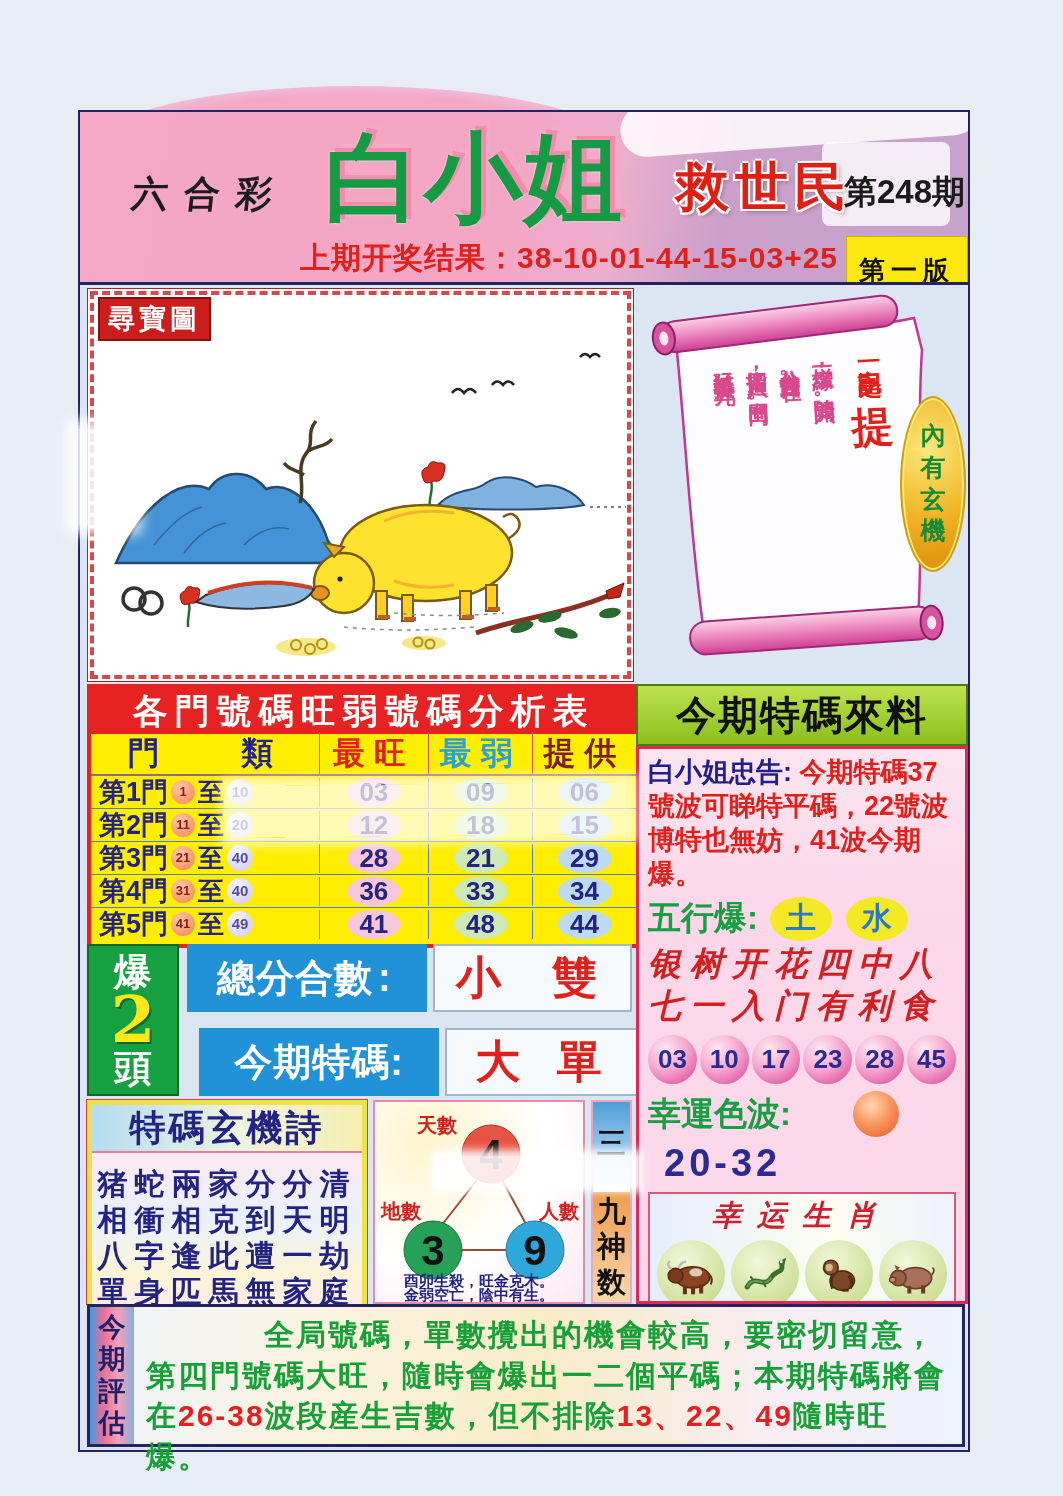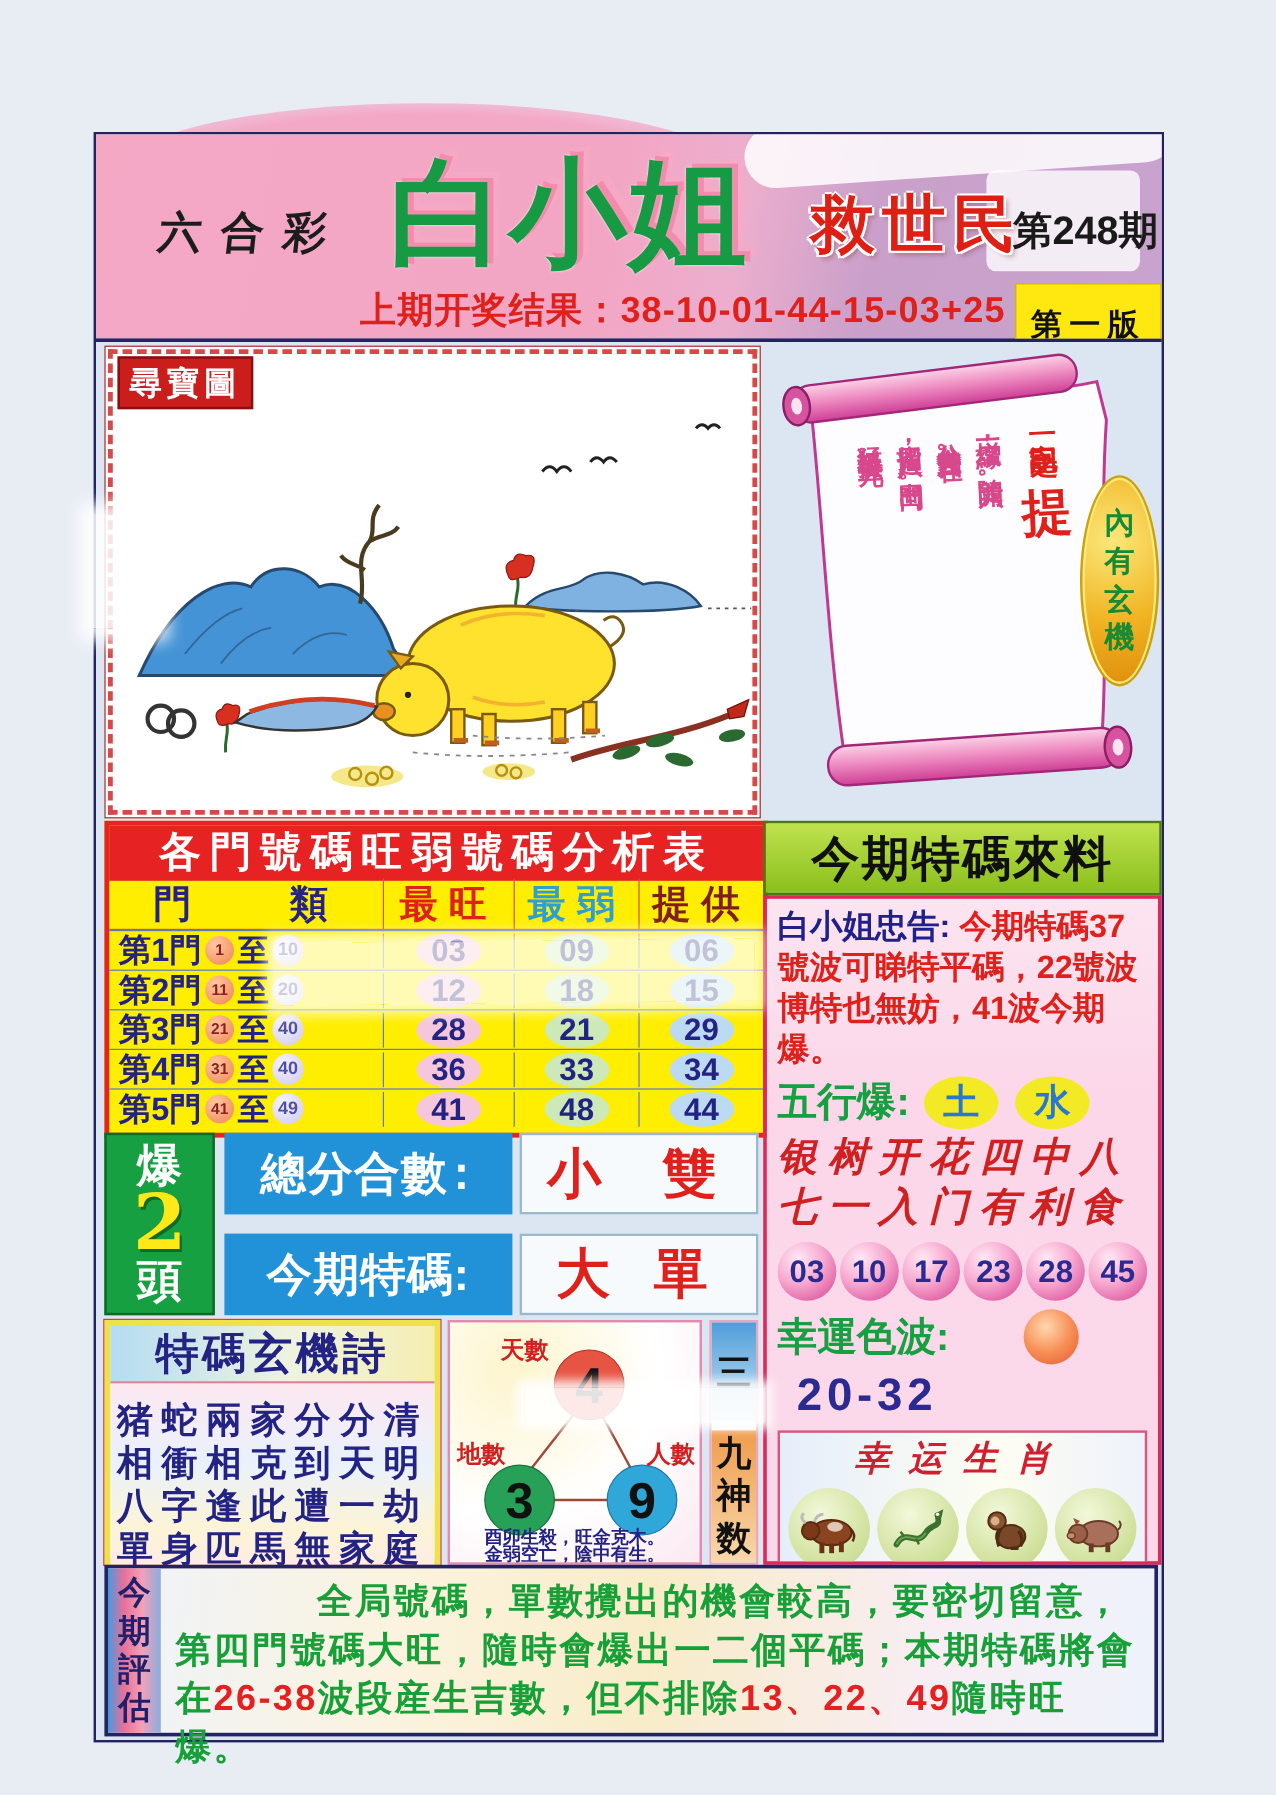--- a/index.html
+++ b/index.html
@@ -312,21 +312,21 @@
   <div id="burst-row" class="abs">
     <div id="burst-box" class="abs">
       <span class="b1">爆</span>
       <span class="b2">2</span>
       <span class="b3">頭</span>
     </div>
     <div class="burst-line abs" style="left:100px;top:0;font-family:Liberation Mono, monospace;">
       <div class="bl-label">總分合數:</div>
       <div class="bl-value">小 雙</div>
     </div>
-    <div class="burst-line abs" style="left:100px;top:84px;">
+    <div class="burst-line abs" style="left:112px;top:84px;">
       <div class="bl-label">今期特碼:</div>
       <div class="bl-value">大 單</div>
     </div>
   </div>
 
   <div id="poem-row" class="abs">
     <div id="poem-box" class="abs">
       <div id="poem-title">特碼玄機詩</div>
       <div id="poem-body">
           <div class="poem-line">猪蛇兩家分分清</div>

